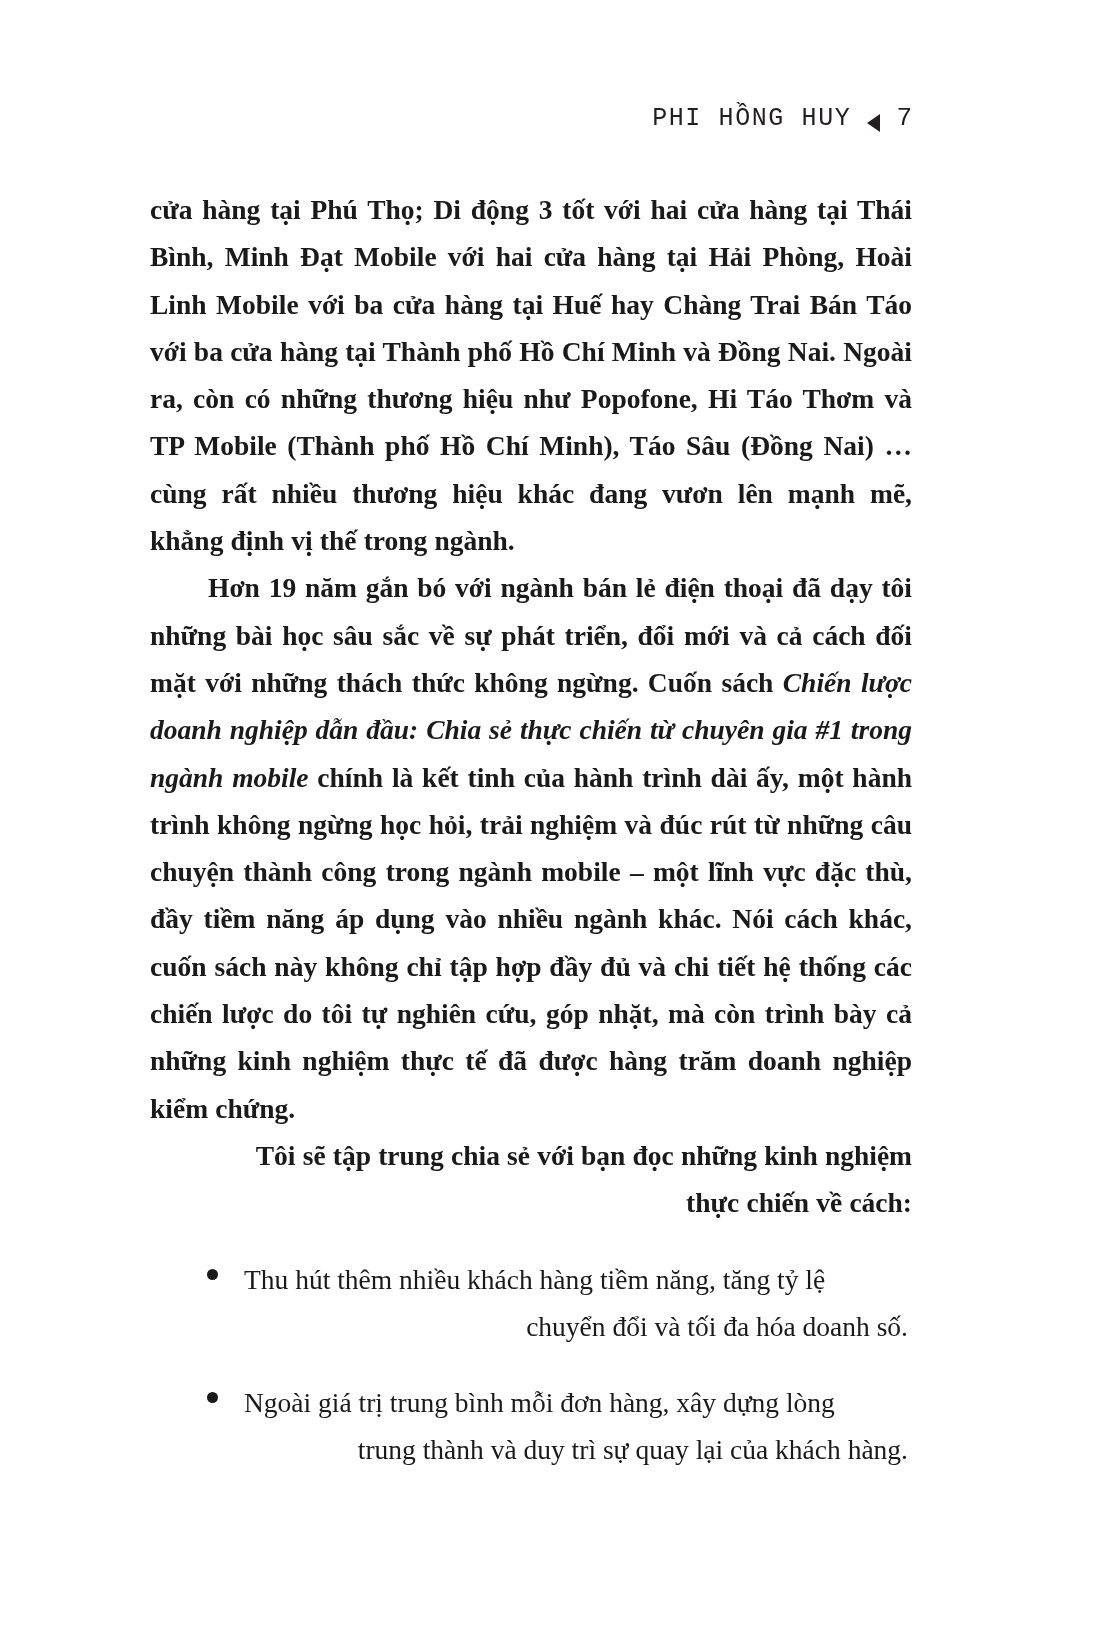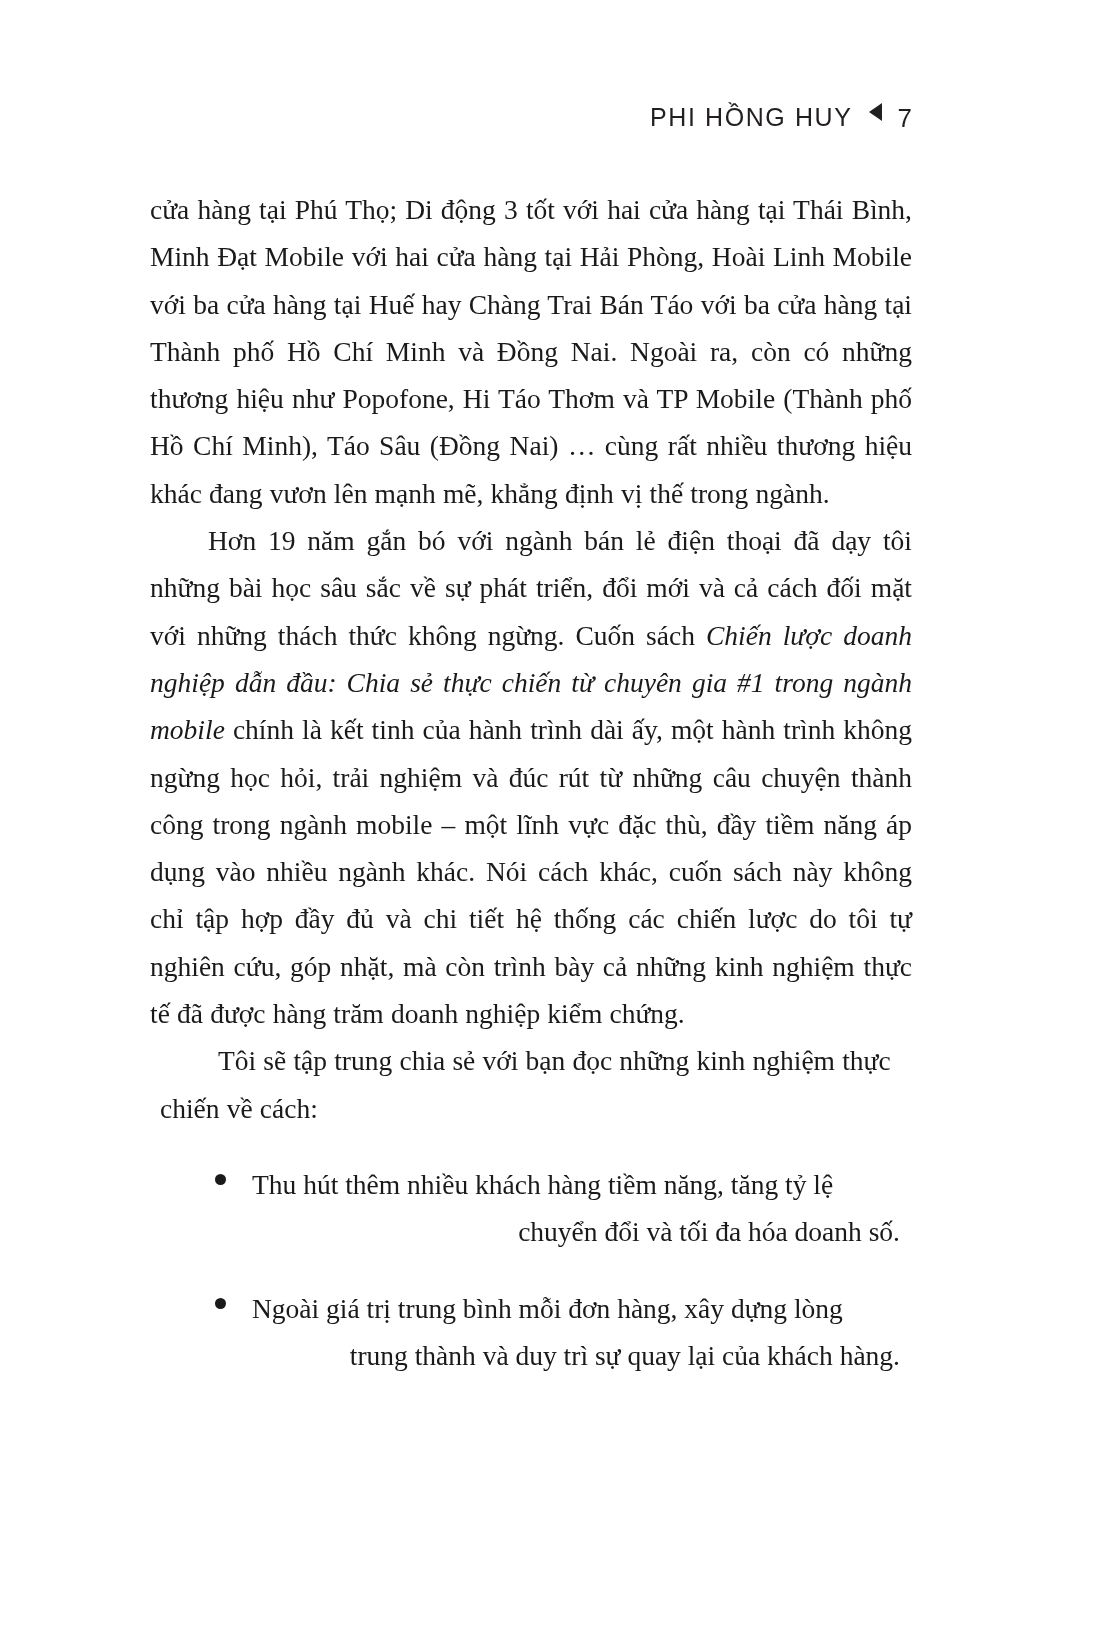--- a/index.html
+++ b/index.html
@@ -16,23 +16,23 @@
     font-family: "Liberation Serif", "DejaVu Serif", serif;
     color: #1a1a1a;
   }
 
   
   .running-head {
     position: absolute;
     top: 103px;
     right: 207px;
     display: flex;
-    align-items: flex-start;
+    align-items: flex-end;
     gap: 16px;
-    font-family: Liberation Sans, sans-serif;
+    font-family: Liberation Mono, monospace;
     font-size: 25px;
     letter-spacing: 1.6px;
     color: #231f20;
     white-space: nowrap;
   }
   .running-head .author {
     font-weight: 400;
   }
   .back-arrow {
     display: inline-block;
@@ -58,35 +58,36 @@
   }
 
   p.body {
     margin: 0;
     font-size: 27.5px;
     line-height: 47.3px;
     text-align: justify;
     text-justify: inter-word;
     hyphens: none;
     word-spacing: 0.3px;
+    font-weight: bold;
   }
   p.body.indent {
     text-indent: 58px;
   }
   p.body.last-flush {
-    text-align: left;
+    text-align: right;
     margin-left: 10px;
   }
   i, .ital {
     font-style: italic;
   }
 
   
   ul.bullets {
-    margin: 12px;
+    margin: 4px;
     padding: 0;
     list-style: none;
   }
   ul.bullets > li {
     position: relative;
     padding-left: 90px;
     font-size: 27.5px;
     line-height: 47.3px;
     text-align: justify;
     margin-top: 29px;

